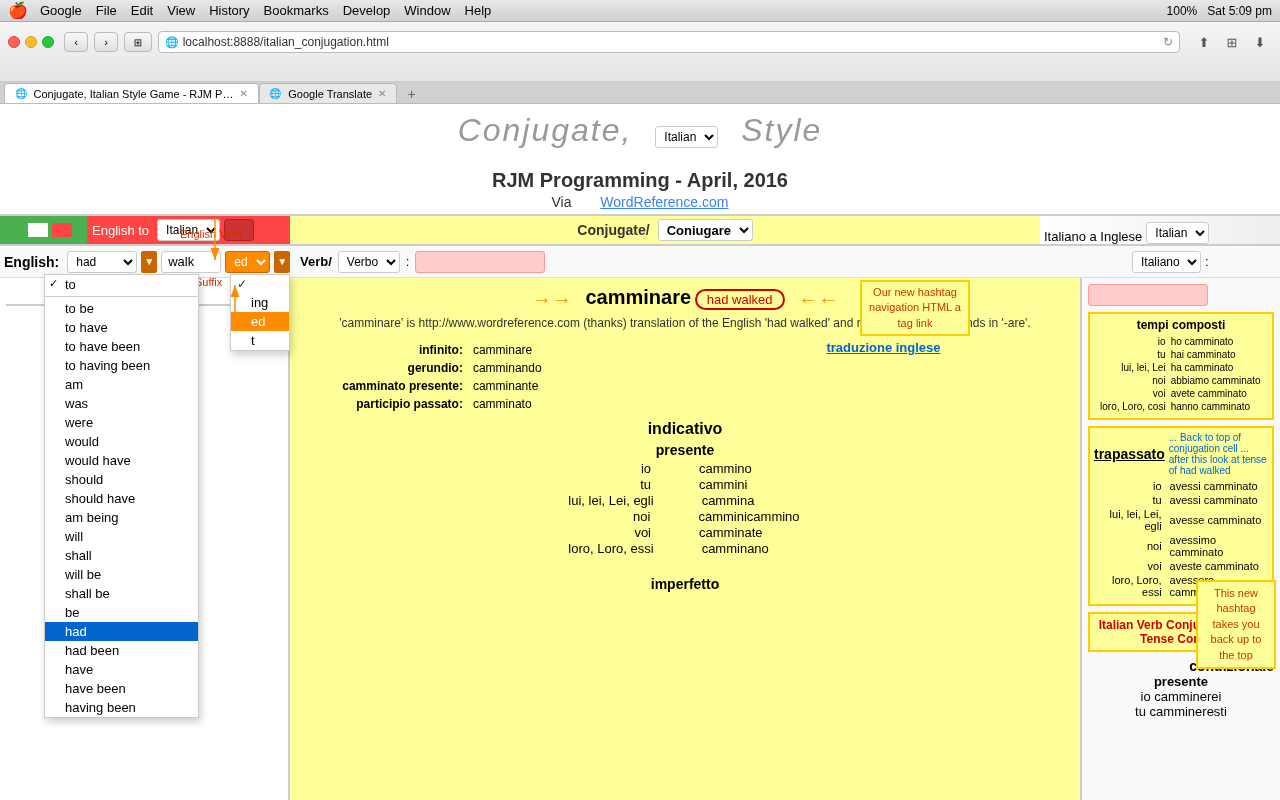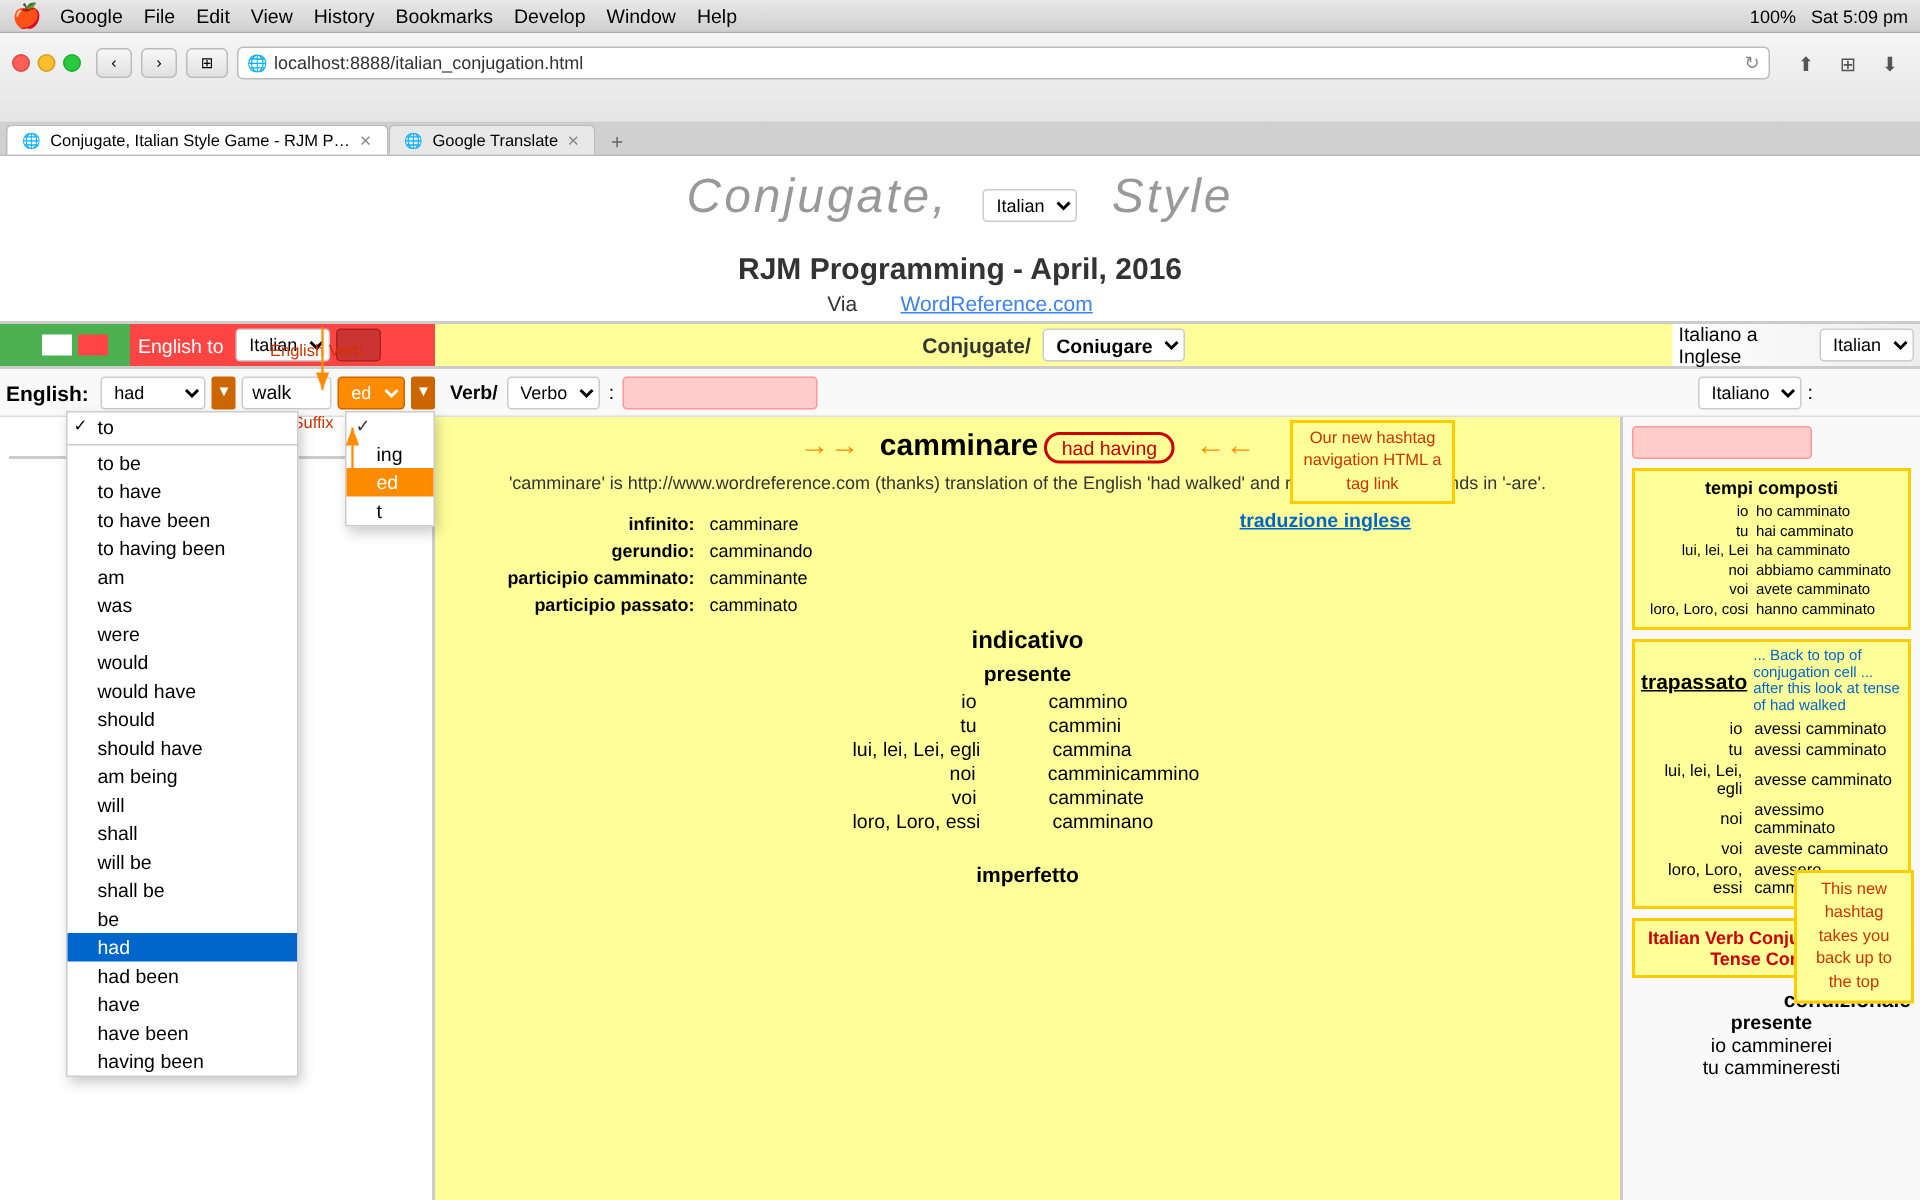--- a/index.html
+++ b/index.html
@@ -131,24 +131,24 @@
       background: #ffff99;
       display: flex;
       align-items: center;
       justify-content: center;
       gap: 8px;
       font-size: 14px;
       color: #333;
       font-weight: bold;
     }
     .lang-right {
-      width: 165px;
+      width: 240px;
       background: linear-gradient(to right, #fff 0%, #eee 100%);
       display: flex;
-      align-items: center;
+      align-items: flex-end;
       padding: 0 4px;
       gap: 4px;
     }
 
     
     .english-input-row {
       display: flex;
       height: 32px;
       align-items: center;
       border-bottom: 1px solid #ddd;
@@ -470,40 +470,40 @@
     </div>
 
     <div class="center-panel">
 
       <div style="position:absolute;top:2px;right:110px;font-size:11px;color:#cc3300;text-align:center;line-height:1.4;border:2px solid #ffcc00;background:#ffff99;padding:3px 5px;width:110px;">Our new hashtag navigation HTML a tag link</div>
 
       <div style="text-align:center;margin-bottom:4px;">
         
         <span style="color:#ff8c00;font-size:20px;margin-right:10px;">→→</span>
         <span class="conjugation-title">camminare</span>
-        <span class="had-walked-bubble">had having</span>
+        <span class="had-walked-bubble">had walked</span>
         <span style="color:#ff8c00;font-size:20px;margin-left:10px;">←←</span>
       </div>
 
       <div class="translation-text">'camminare' is http://www.wordreference.com (thanks) translation of the English 'had walked' and regular Italian verb ends in '-are'.</div>
 
       <div style="display:flex;gap:20px;margin-bottom:6px;">
         <div style="flex:1;">
           <table class="conj-table">
             <tbody>
                 <tr>
               <td class="label-col">infinito:</td>
               <td class="value-col">camminare</td>
             </tr>
             <tr>
               <td class="label-col">gerundio:</td>
               <td class="value-col">camminando</td>
             </tr>
             <tr>
-              <td class="label-col">participio camminato:</td>
+              <td class="label-col">camminato presente:</td>
               <td class="value-col">camminante</td>
             </tr>
             <tr>
               <td class="label-col">participio passato:</td>
               <td class="value-col">camminato</td>
             </tr>
           </tbody>
             </table>
         </div>
         <div style="flex:1;text-align:center;">

